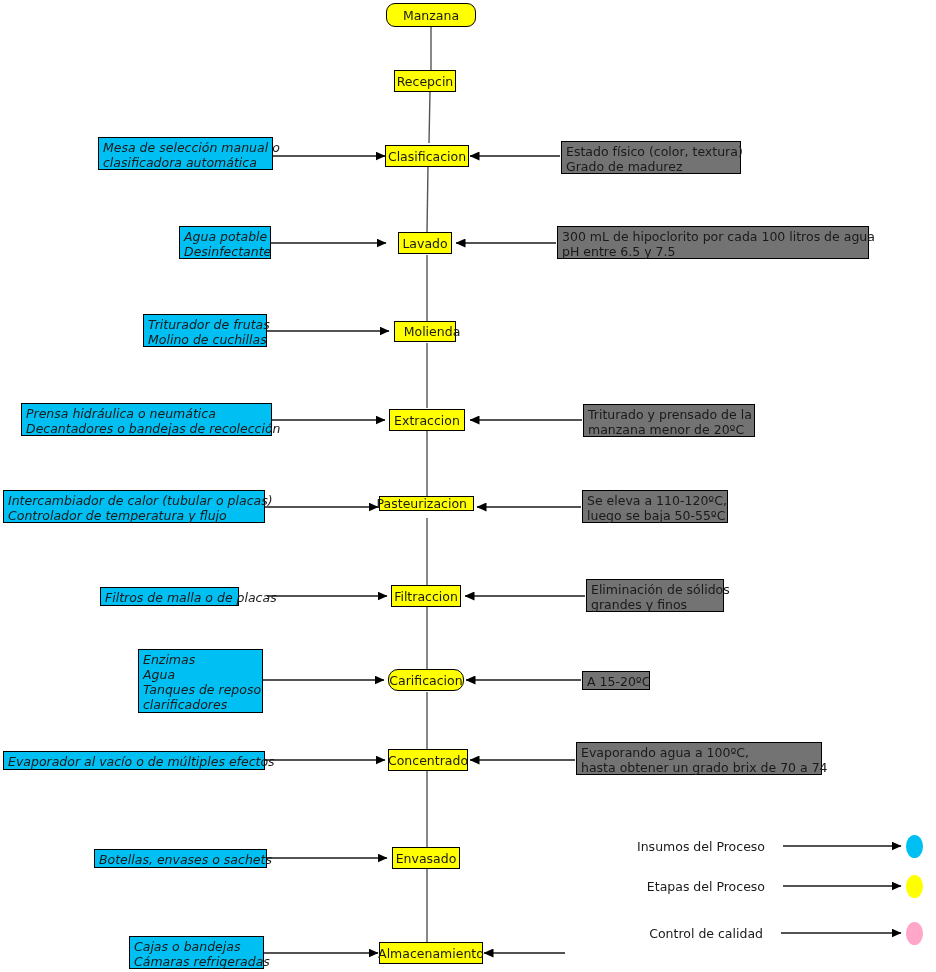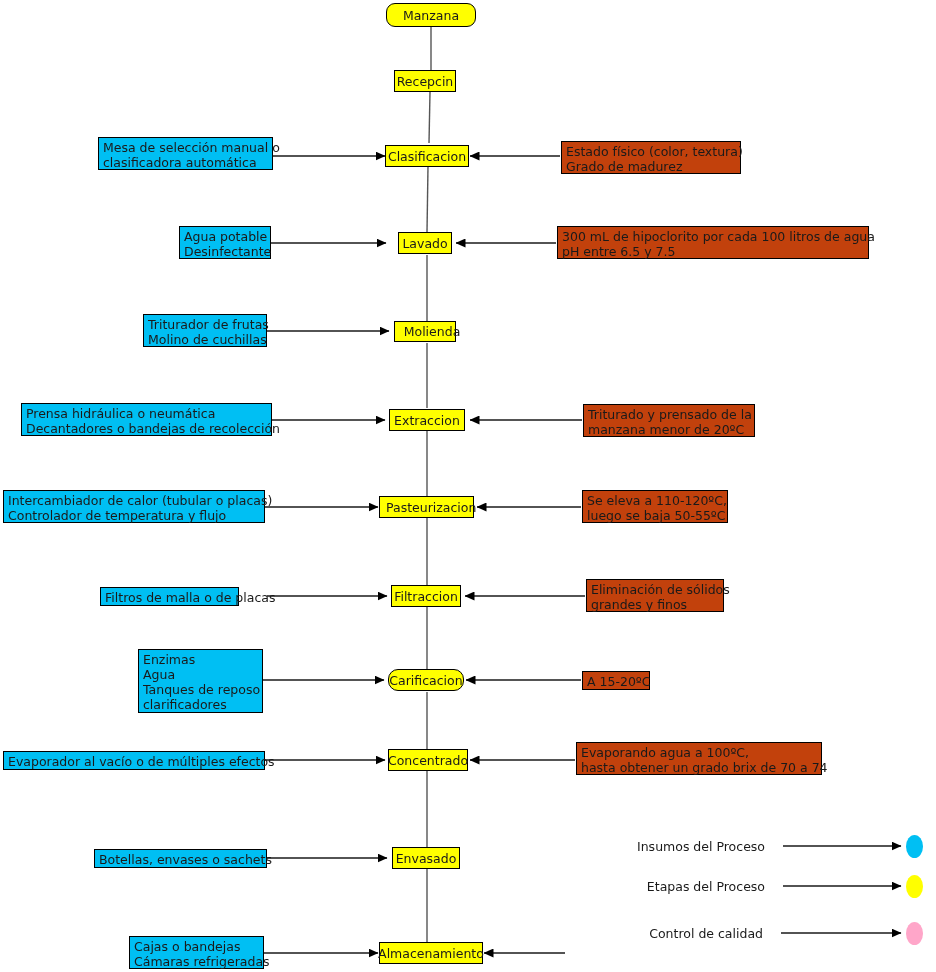--- a/index.html
+++ b/index.html
@@ -32,23 +32,24 @@
     z-index: 5;
   }
   .stage {
     background: #ffff00;
     text-align: center;
     padding: 2px 6px;
   }
   .input {
     background: #00bff3;
     text-align: left;
+    font-style: italic;
   }
   .quality {
-    background: #c2410c;
+    background: #737373;
     text-align: left;
   }
   .rounded {
     border-radius: 9px;
   }
   .legend-label {
     position: absolute;
     font-size: 12.5px;
     line-height: 15px;
     color: #1a1a1a;
@@ -149,21 +150,21 @@
   </div>
 
   <div class="node stage" style="left:394px; top:321px; width:62px; height:21px; display:flex; align-items:center; justify-content:center;padding-left:20px;">
     <span>Molienda</span>
   </div>
 
   <div class="node stage" style="left:389px; top:409px; width:76px; height:22px; display:flex; align-items:center; justify-content:center;">
     <span>Extraccion</span>
   </div>
 
-  <div class="node stage" style="left:379px; top:496px; width:95px; height:22px; display:flex; align-items:center; justify-content:flex-start;">
+  <div class="node stage" style="left:379px; top:496px; width:95px; height:15px; display:flex; align-items:center; justify-content:flex-end;">
     <span>Pasteurizacion</span>
   </div>
 
   <div class="node stage" style="left:391px; top:585px; width:70px; height:22px; display:flex; align-items:center; justify-content:center;">
     <span>Filtraccion</span>
   </div>
 
   <div class="node stage" style="left:388px; top:669px; width:76px; height:22px; display:flex; align-items:center; justify-content:center;border-radius:10px;">
     <span>Carificacion</span>
   </div>

